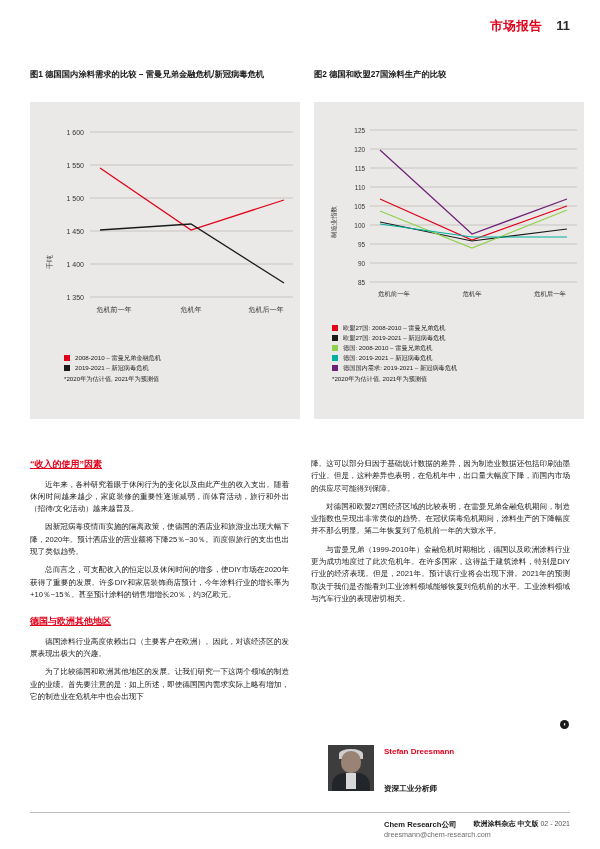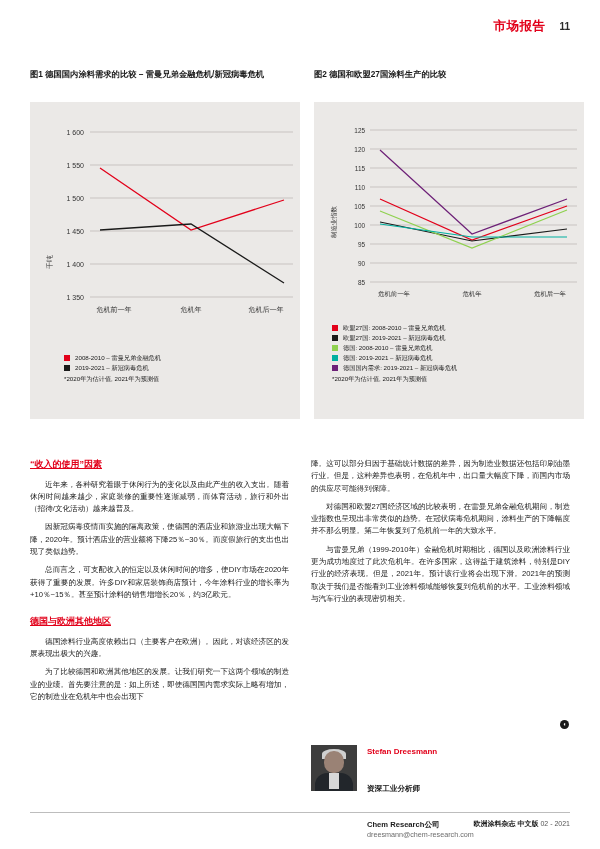--- a/index.html
+++ b/index.html
@@ -31,21 +31,21 @@
     gap: 14px;
   }
   .header-title {
     color: #e2001a;
     font-size: 12.5px;
     font-weight: bold;
     letter-spacing: 0.5px;
   }
   .header-page {
     color: #2b2b2b;
-    font-size: 10px;
+    font-size: 13px;
     font-weight: bold;
   }
   
   .figures {
     position: absolute;
     top: 68px;
     left: 30px;
     right: 30px;
     display: flex;
     gap: 14px;
@@ -126,21 +126,21 @@
     line-height: 1.62;
     margin: 0 0 6px 0;
     text-align: justify;
     text-indent: 15px;
     color: #1a1a1a;
   }
   p.body.noindent { text-indent: 0; font-family: Liberation Mono, monospace; }
   
   .author {
     position: absolute;
-    left: 311px;
+    left: 328px;
     top: 745px;
     display: flex;
     gap: 10px;
     align-items: flex-start;
   }
   .author-photo {
     width: 46px;
     height: 46px;
     background: #3d3d3d;
     position: relative;

